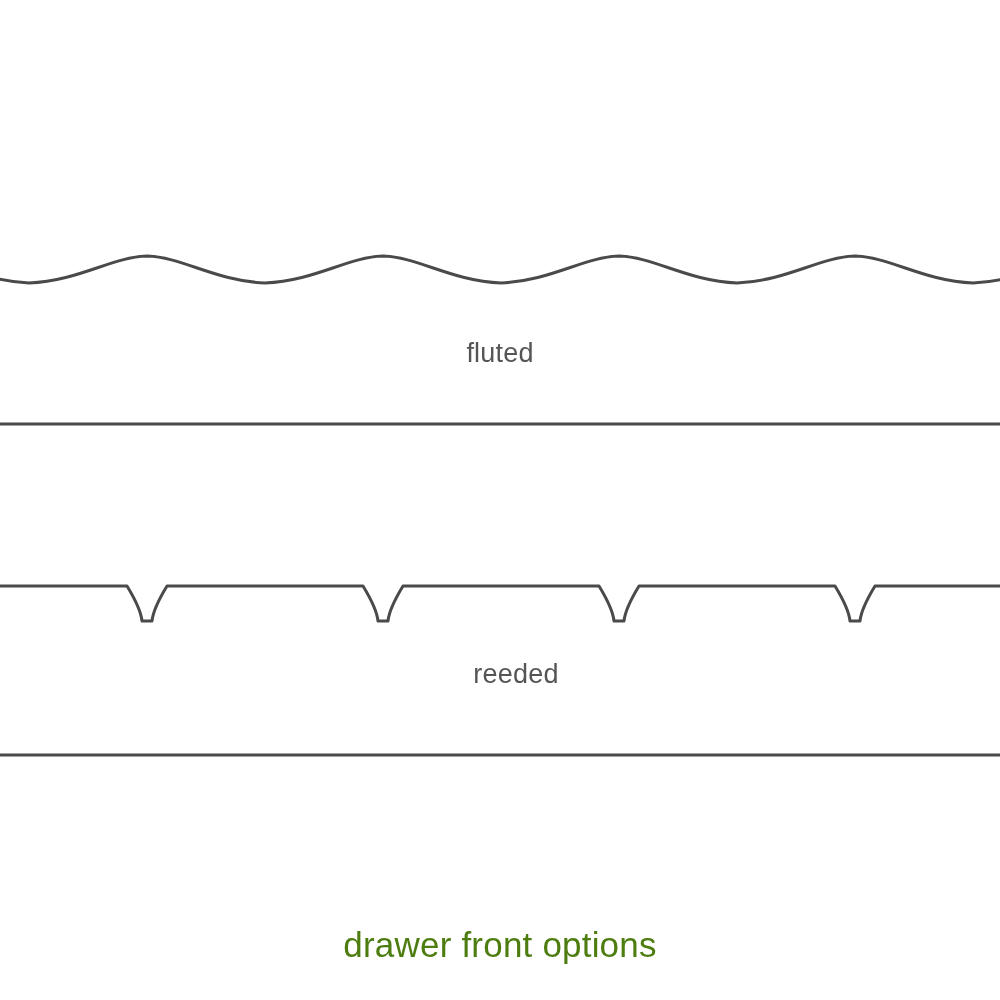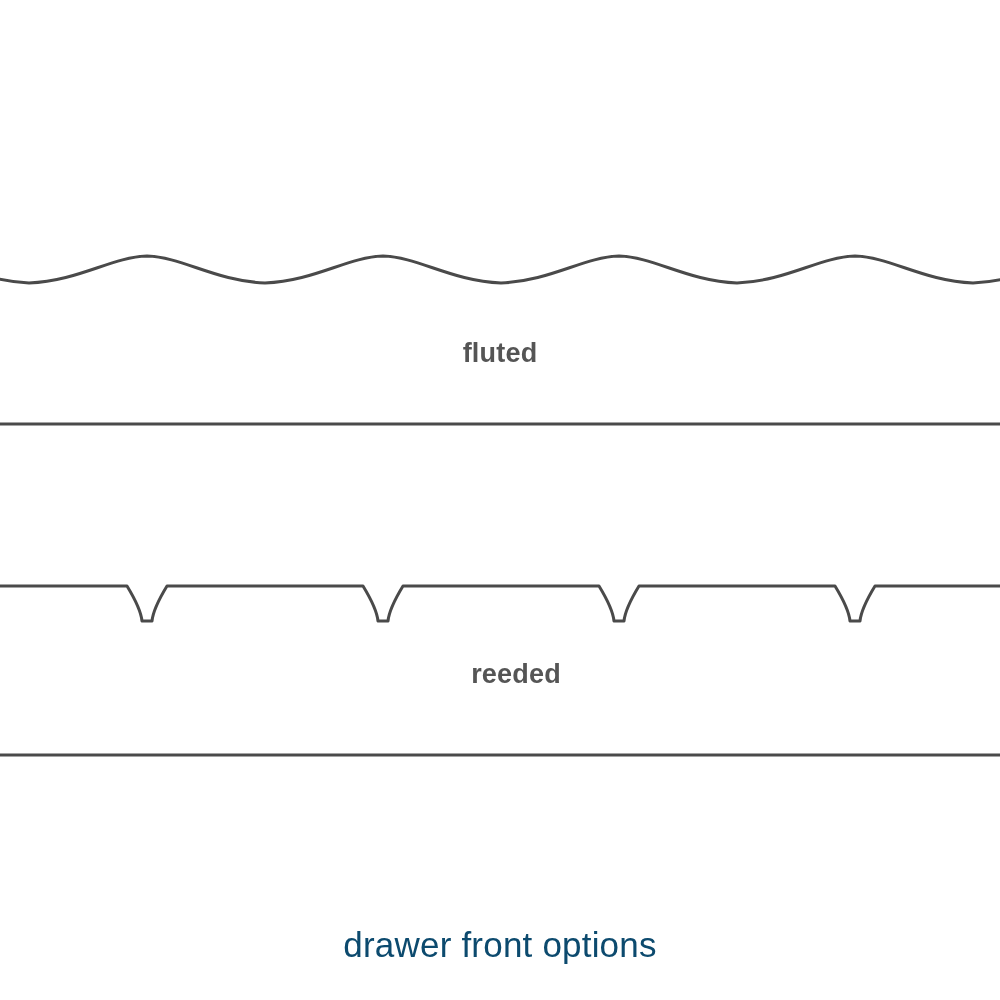--- a/index.html
+++ b/index.html
@@ -28,33 +28,33 @@
     height: 1000px;
     display: block;
   }
   .profile-label {
     position: absolute;
     left: 0;
     width: 1000px;
     text-align: center;
     color: #555555;
     font-size: 27px;
-    font-weight: 700;
+    font-weight: 400;
     letter-spacing: 0.2px;
     white-space: nowrap;
   }
   #label-fluted { top: 338px; }
   #label-reeded { top: 659px; margin-left: 16px; }
   #caption {
     position: absolute;
     left: 0;
     top: 925px;
     width: 1000px;
     text-align: center;
-    color: #0c4a6e;
+    color: #4d7c0f;
     font-size: 35px;
     font-weight: 400;
     letter-spacing: 0.2px;
     white-space: nowrap;
   }
 </style>
 </head>
 <body>
 
 <div id="stage">

